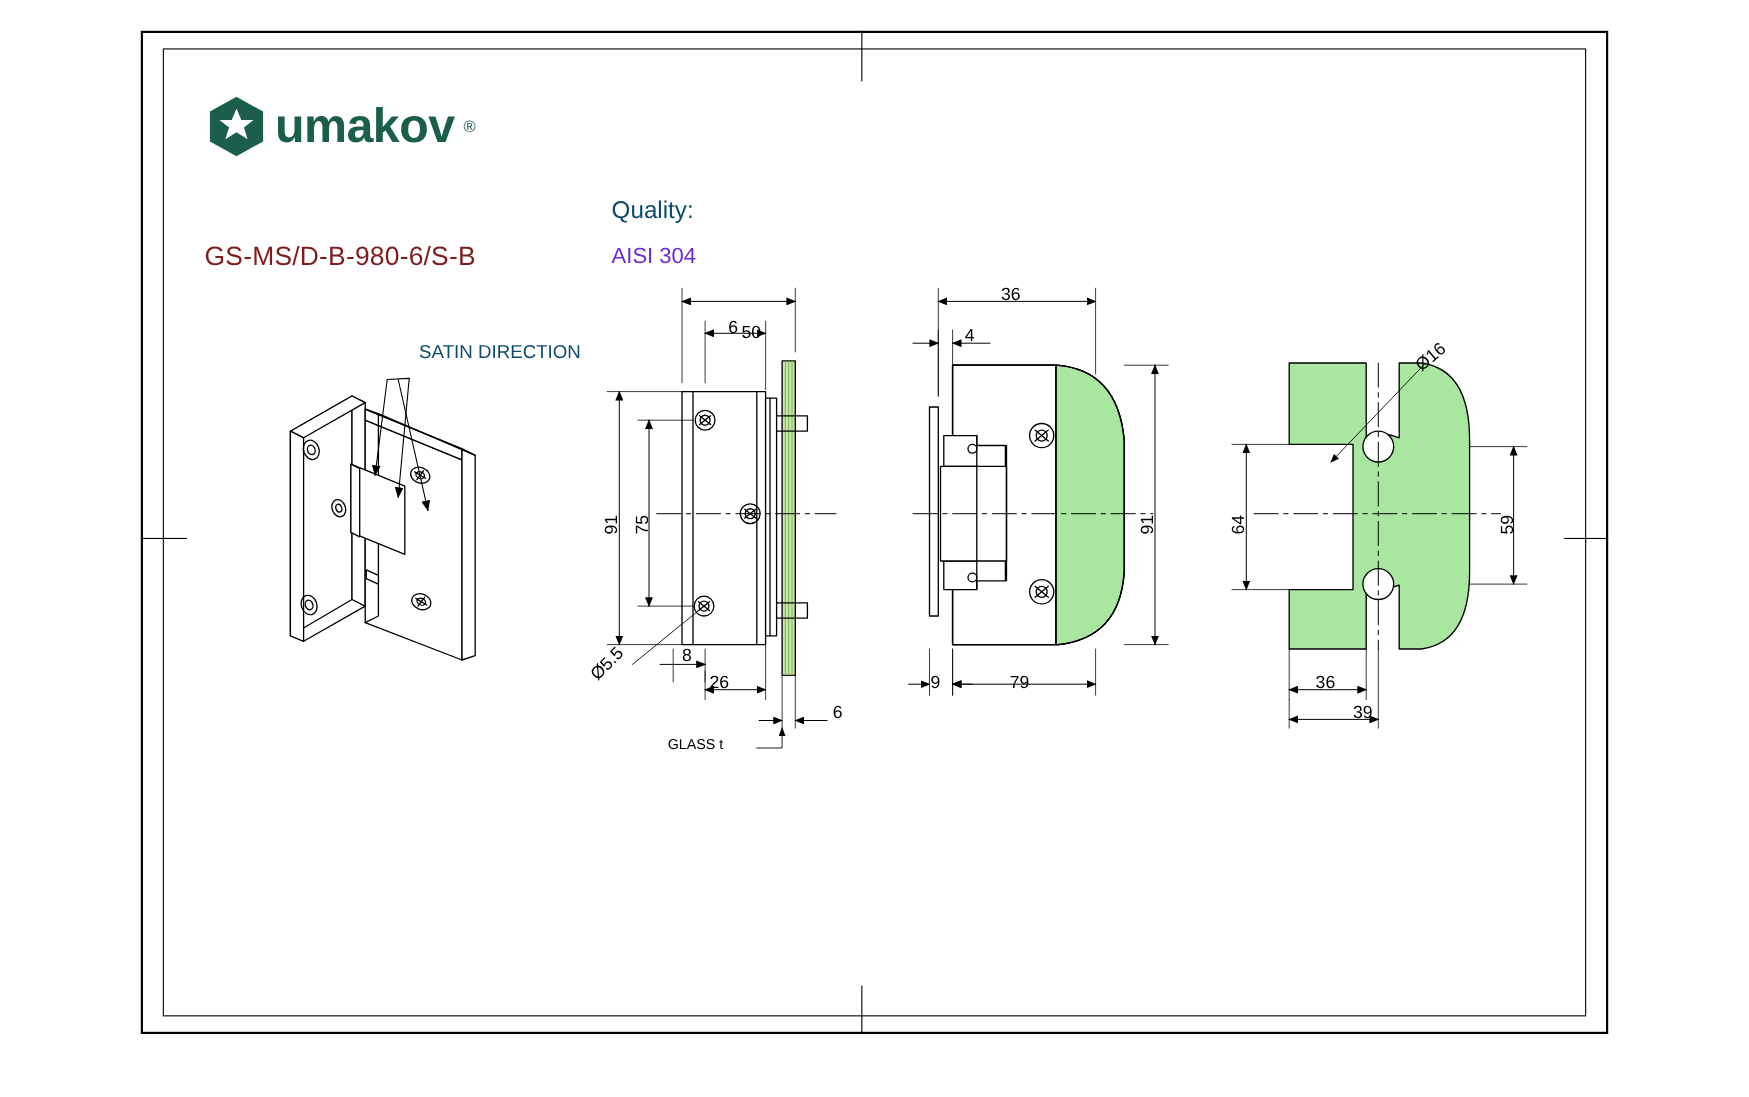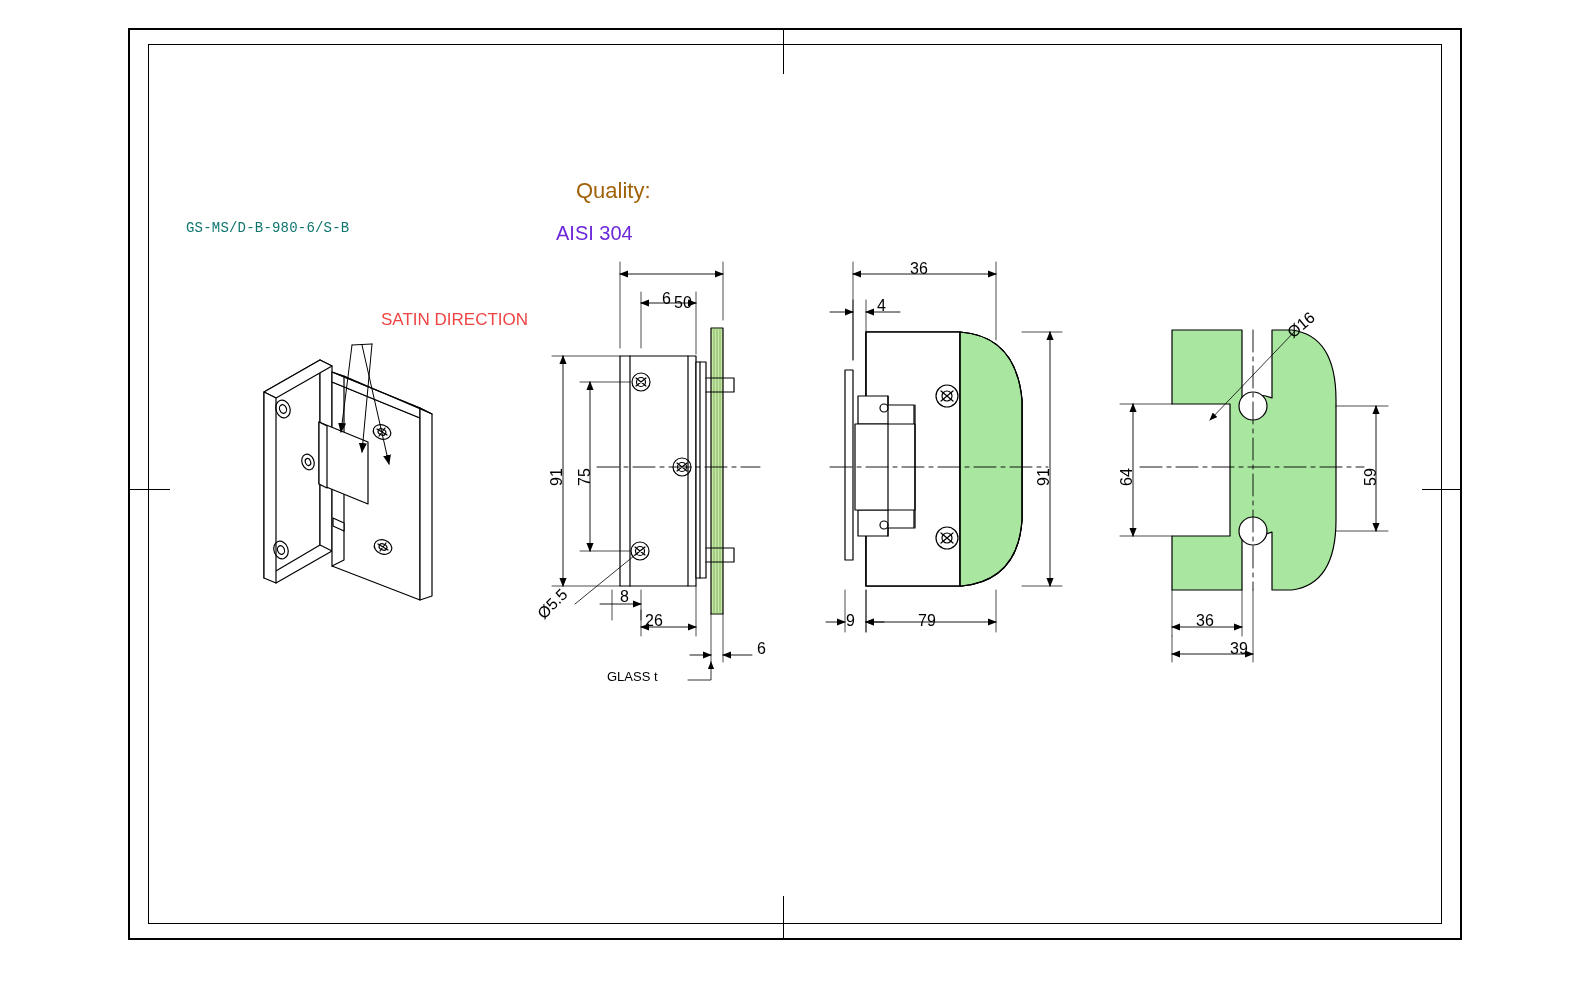--- a/index.html
+++ b/index.html
@@ -65,47 +65,45 @@
     color: #1b5e4b;
     vertical-align: super;
     margin-left: 2px;
   }
 
   
   .code-label {
     position: absolute;
     left: 186px;
     top: 220px;
-    font-size: 14px;
-    color: #0f766e;
+    font-size: 24px;
+    color: #7f1d1d;
     letter-spacing: 0.2px;
     white-space: nowrap;
-    font-family: Liberation Mono, monospace;
   }
   .quality-label {
     position: absolute;
     left: 556px;
     top: 178px;
     font-size: 22px;
-    color: #a16207;
-    margin-left: 20px;
+    color: #0c4a6e;
   }
   .quality-value {
     position: absolute;
     left: 556px;
     top: 222px;
     font-size: 20px;
     color: #6d28d9;
   }
   .satin-label {
     position: absolute;
     left: 381px;
     top: 310px;
     font-size: 17px;
-    color: #ef4444;
+    color: #0c4a6e;
     white-space: nowrap;
   }
   .glass-label {
     position: absolute;
     left: 607px;
     top: 669px;
     font-size: 13px;
     color: #000;
     white-space: nowrap;
   }
@@ -143,20 +141,28 @@
 <div id="sheet">
 
   <div class="frame-outer"></div>
   <div class="frame-inner"></div>
 
   <div class="tick v" style="left:783px; top:28px; height:46px;"></div>
   <div class="tick v" style="left:783px; top:896px; height:44px;"></div>
   <div class="tick h" style="left:128px; top:489px; width:42px;"></div>
   <div class="tick h" style="left:1422px; top:489px; width:40px;"></div>
 
+  <div class="logo">
+    <svg class="hex" viewBox="0 0 60 60">
+      <polygon points="30,2 55,16 55,44 30,58 5,44 5,16" fill="#1b5e4b"></polygon>
+      <polygon points="30,13 34.5,24 46,24 37,31 40.5,42 30,35.5 19.5,42 23,31 14,24 25.5,24" fill="#ffffff"></polygon>
+    </svg>
+    <span class="wordmark">umakov</span>
+    <span class="reg">®</span>
+  </div>
 
   <div class="code-label">GS-MS/D-B-980-6/S-B</div>
   <div class="quality-label">Quality:</div>
   <div class="quality-value">AISI 304</div>
   <div class="satin-label">SATIN DIRECTION</div>
   <div class="glass-label">GLASS t</div>
 
   <svg class="drawing" viewBox="0 0 1590 997">
     <defs>
       <marker id="ar" markerWidth="10" markerHeight="8" refX="9" refY="4" orient="auto">

